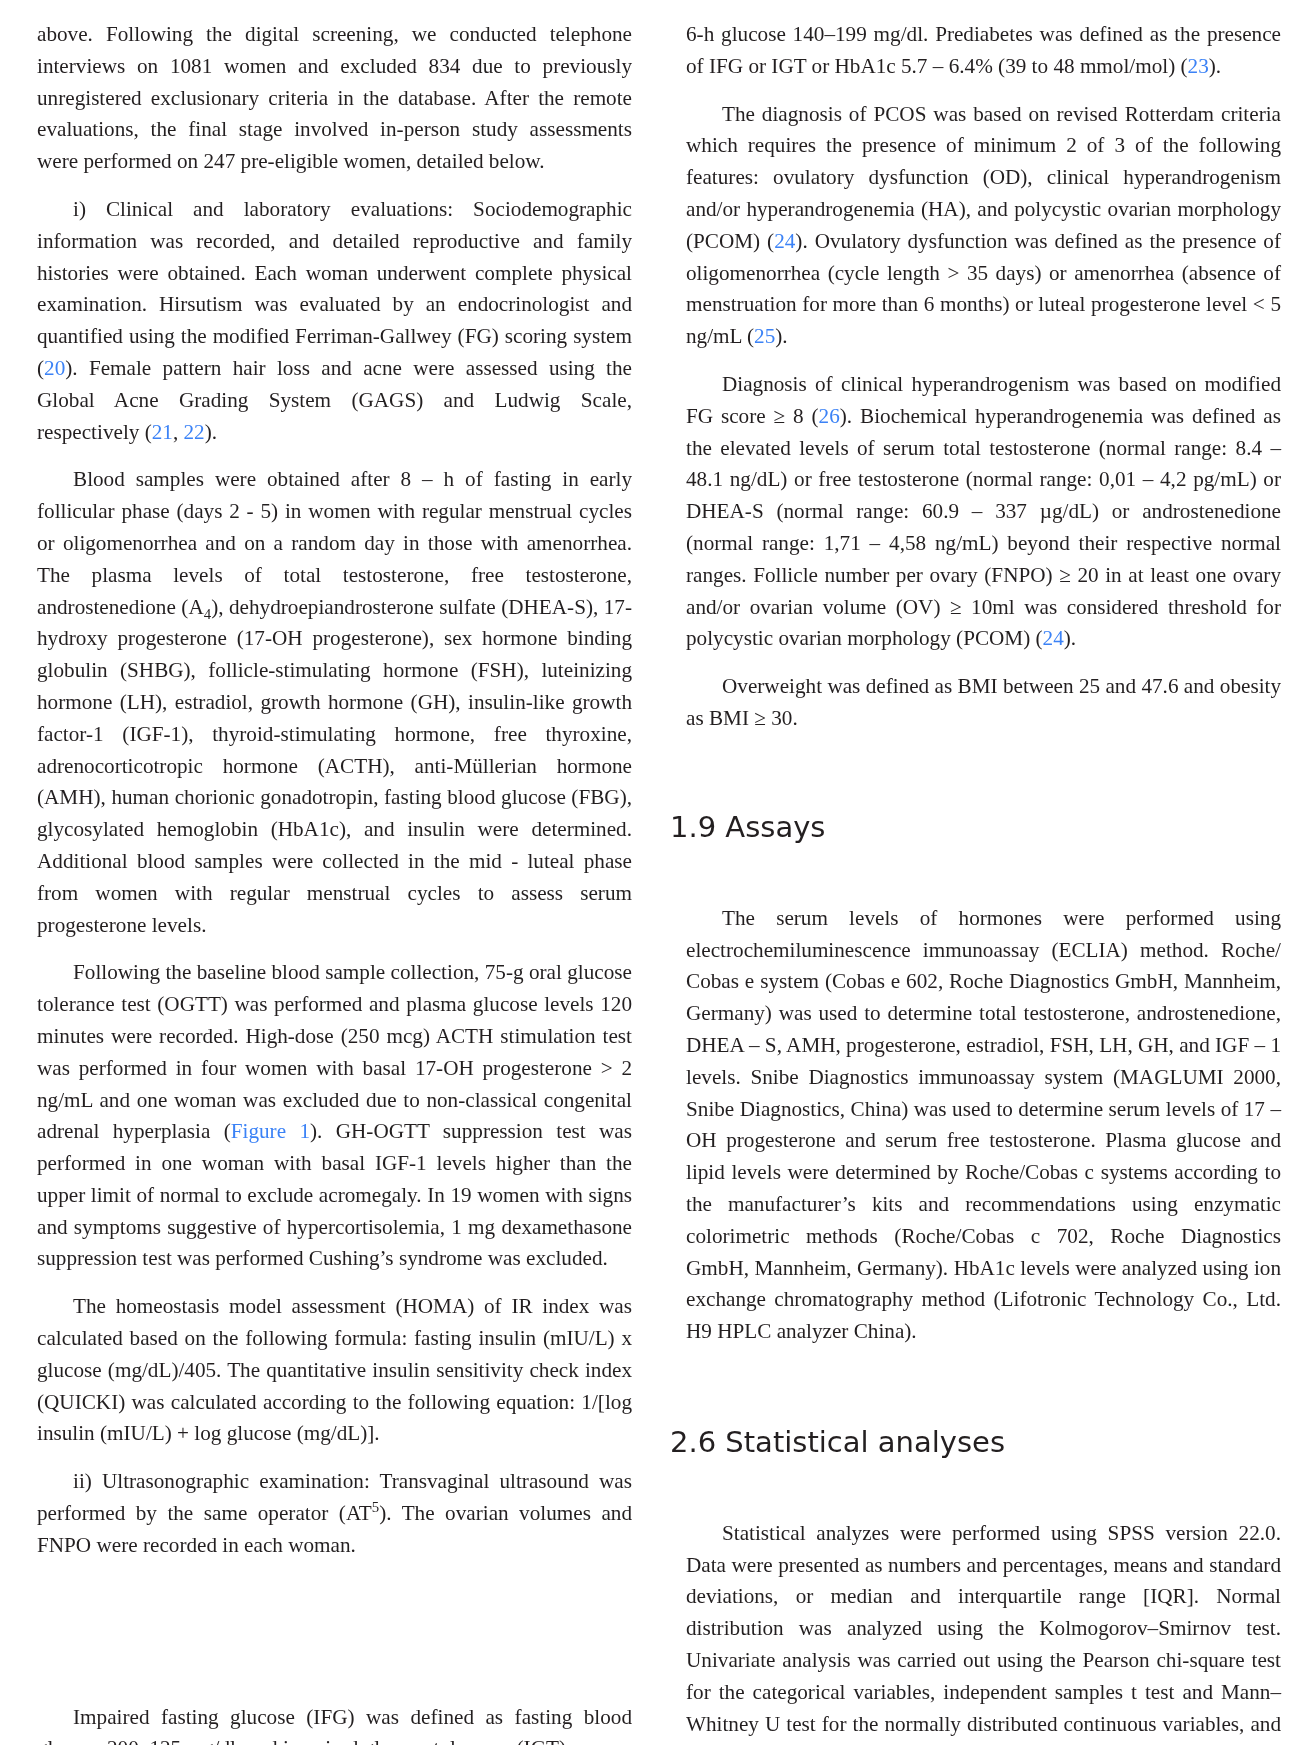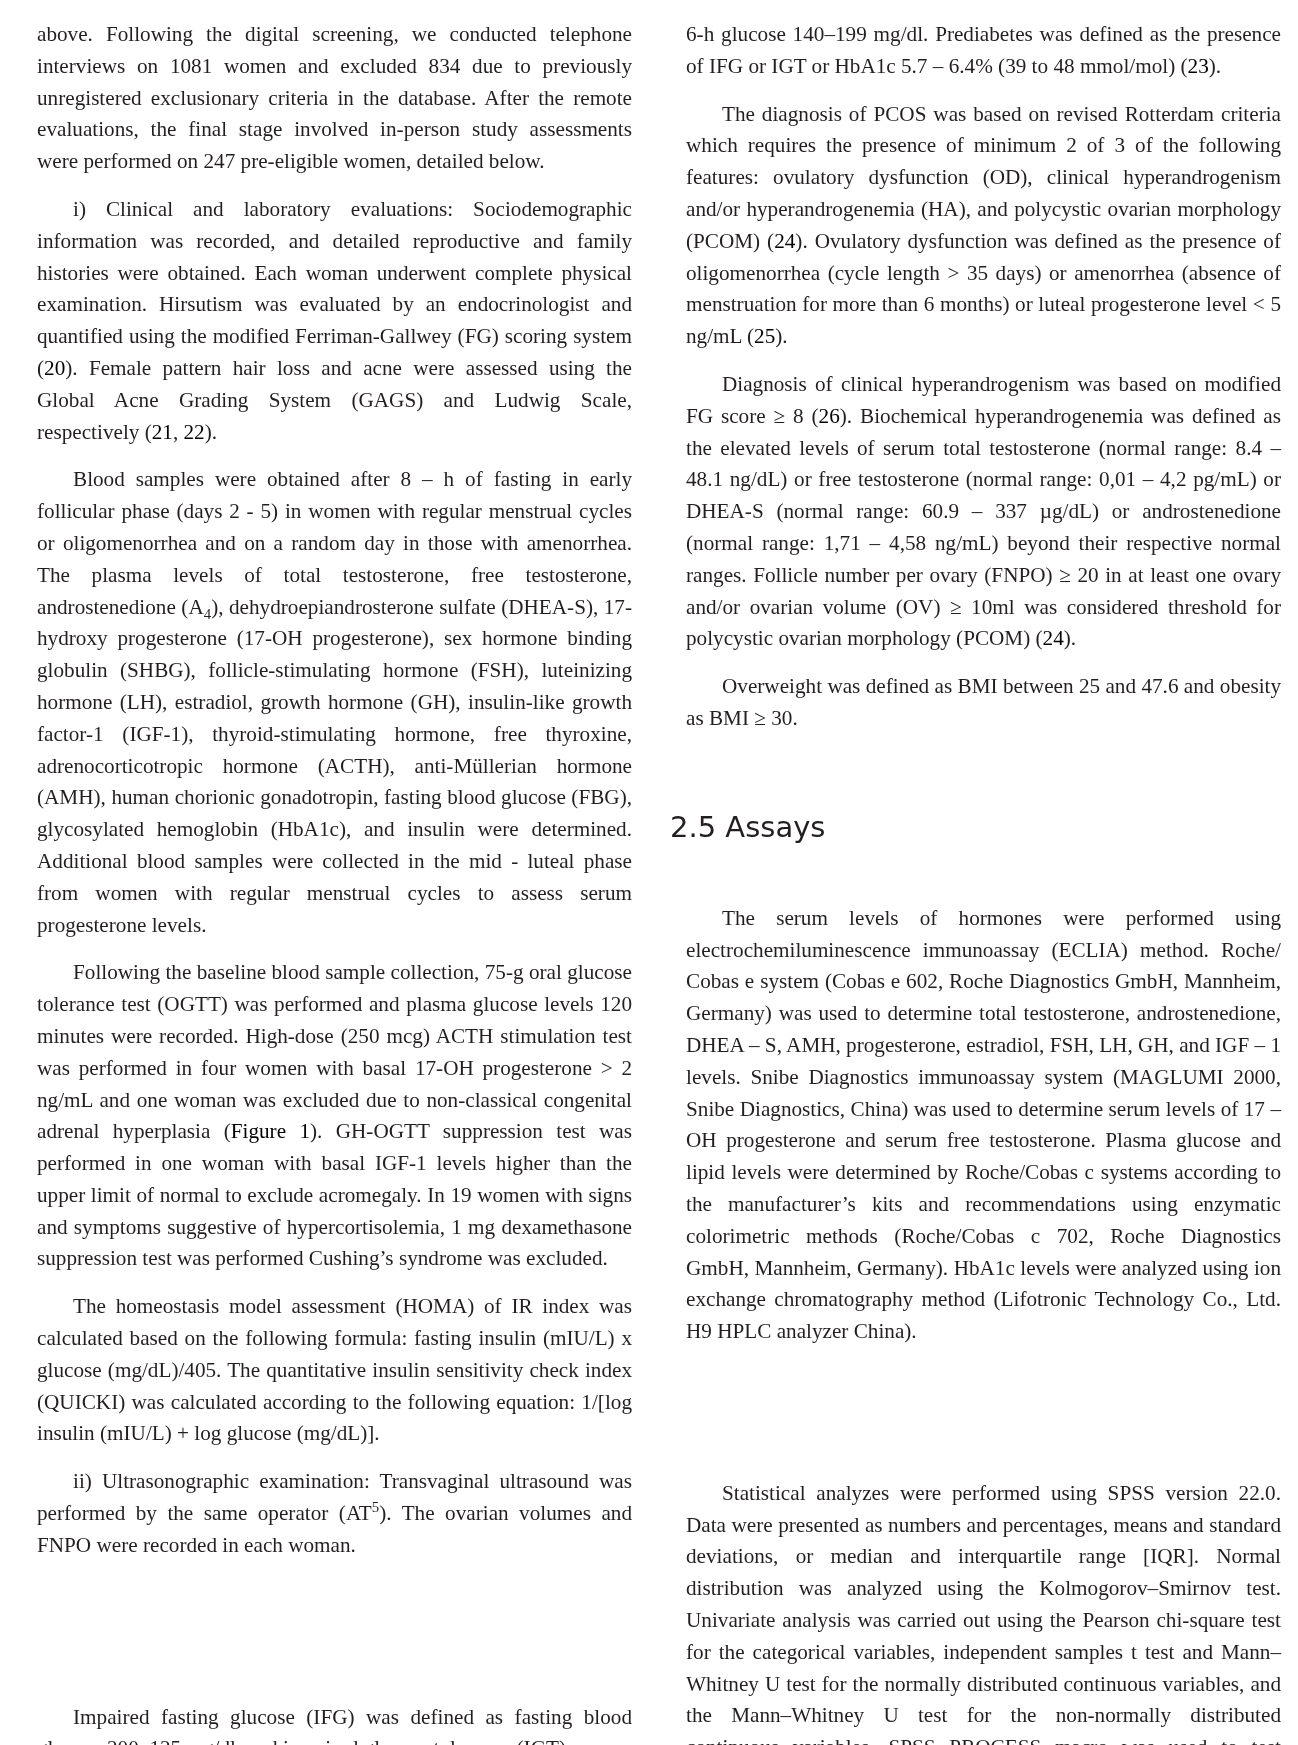--- a/index.html
+++ b/index.html
@@ -9,21 +9,21 @@
       font-family: "Liberation Serif", "DejaVu Serif", serif;
     }
     .col { position: absolute; top: 3px; width: 627px; }
     .col-left { left: 21px; }
     .col-right { left: 670px; }
     p {
       margin: 16px; font-size: 21.2px; line-height: 31.8px;
       text-align: justify; text-align-last: left; hyphens: none;
     }
     p.indent { text-indent: 36px; }
-    .ref { color: #000000; }
+    .ref { color: #3b82f6; }
     h2 {
       margin: 0; font-family: "DejaVu Sans", "Liberation Sans", sans-serif;
       font-weight: normal; font-size: 29px; line-height: 40px; color: #231f20;
     }
     sub, sup { font-size: 0.7em; line-height: 0; }
     .gap-h24-top { height: 64px; }
     .gap-h24-bottom { height: 44px; }
     .gap-h25-top { height: 56px; }
     .gap-h25-bottom { height: 40px; }
     .gap-h26-top { height: 58px; }
@@ -55,22 +55,23 @@
 <div class="col col-right">
   <p><span>6-h glucose 140–199 mg/dl. Prediabetes was defined as the presence of IFG or IGT or HbA1c 5.7 – 6.4% (39 to 48 mmol/mol) (</span><span class="ref">23</span><span>).</span></p>
 
   <p class="indent"><span>The diagnosis of PCOS was based on revised Rotterdam criteria which requires the presence of minimum 2 of 3 of the following features: ovulatory dysfunction (OD), clinical hyperandrogenism and/or hyperandrogenemia (HA), and polycystic ovarian morphology (PCOM) (</span><span class="ref">24</span><span>). Ovulatory dysfunction was defined as the presence of oligomenorrhea (cycle length &gt; 35 days) or amenorrhea (absence of menstruation for more than 6 months) or luteal progesterone level &lt; 5 ng/mL (</span><span class="ref">25</span><span>).</span></p>
 
   <p class="indent"><span>Diagnosis of clinical hyperandrogenism was based on modified FG score ≥ 8 (</span><span class="ref">26</span><span>). Biochemical hyperandrogenemia was defined as the elevated levels of serum total testosterone (normal range: 8.4 – 48.1 ng/dL) or free testosterone (normal range: 0,01 – 4,2 pg/mL) or DHEA-S (normal range: 60.9 – 337 µg/dL) or androstenedione (normal range: 1,71 – 4,58 ng/mL) beyond their respective normal ranges. Follicle number per ovary (FNPO) ≥ 20 in at least one ovary and/or ovarian volume (OV) ≥ 10ml was considered threshold for polycystic ovarian morphology (PCOM) (</span><span class="ref">24</span><span>).</span></p>
 
   <p class="indent">Overweight was defined as BMI between 25 and 47.6 and obesity as BMI ≥ 30.</p>
 
   <div class="gap-h25-top"></div>
-  <h2>2.5 Assays</h2>
+  <h2>1.9 Assays</h2>
   <div class="gap-h25-bottom"></div>
 
   <p class="indent">The serum levels of hormones were performed using electrochemiluminescence immunoassay (ECLIA) method. Roche/ Cobas e system (Cobas e 602, Roche Diagnostics GmbH, Mannheim, Germany) was used to determine total testosterone, androstenedione, DHEA – S, AMH, progesterone, estradiol, FSH, LH, GH, and IGF – 1 levels. Snibe Diagnostics immunoassay system (MAGLUMI 2000, Snibe Diagnostics, China) was used to determine serum levels of 17 – OH progesterone and serum free testosterone. Plasma glucose and lipid levels were determined by Roche/Cobas c systems according to the manufacturer’s kits and recommendations using enzymatic colorimetric methods (Roche/Cobas c 702, Roche Diagnostics GmbH, Mannheim, Germany). HbA1c levels were analyzed using ion exchange chromatography method (Lifotronic Technology Co., Ltd. H9 HPLC analyzer China).</p>
 
   <div class="gap-h26-top"></div>
+  <h2>2.6 Statistical analyses</h2>
   <div class="gap-h26-bottom"></div>
 
   <p class="indent">Statistical analyzes were performed using SPSS version 22.0. Data were presented as numbers and percentages, means and standard deviations, or median and interquartile range [IQR]. Normal distribution was analyzed using the Kolmogorov–Smirnov test. Univariate analysis was carried out using the Pearson chi-square test for the categorical variables, independent samples t test and Mann–Whitney U test for the normally distributed continuous variables, and the Mann–Whitney U test for the non-normally distributed continuous variables. SPSS PROCESS macro was used to test hypotheses on the moderation and mediation effects. Briefly, a mediation model is used to</p>
 </div>
 
 </body></html>

